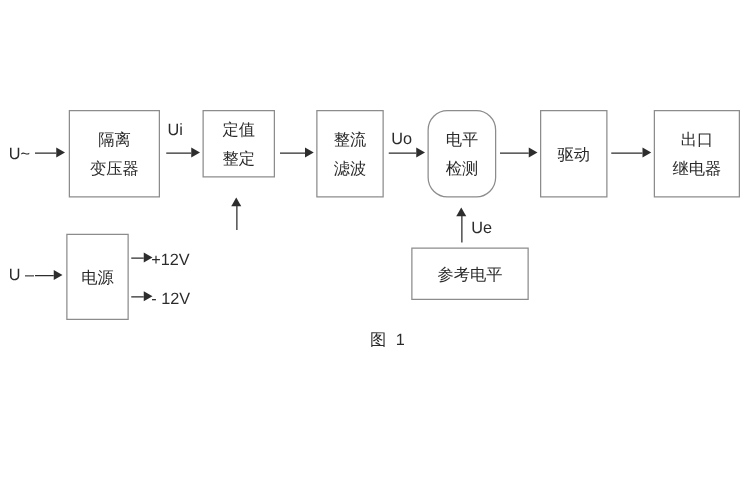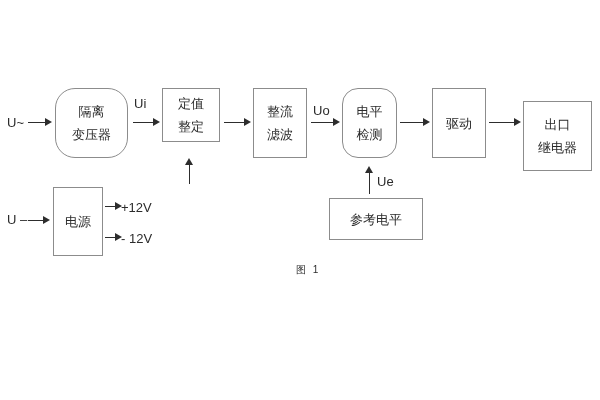--- a/index.html
+++ b/index.html
@@ -14,40 +14,40 @@
     font-family:"Liberation Sans","DejaVu Sans",sans-serif;color:var(--text);
     overflow:hidden;
   }
   .box{
     position:absolute;border:1px solid var(--box-border);background:var(--background);
     display:flex;flex-direction:column;align-items:center;justify-content:center;
     gap:10px;font-size:13px;line-height:1;box-sizing:border-box;
   }
   .box span:empty{display:none;}
   .lbl{position:absolute;font-size:13px;line-height:1;white-space:nowrap;}
-  .caption{position:absolute;font-size:10px;letter-spacing:2px;text-align:center;}
+  .caption{position:absolute;font-size:13px;letter-spacing:2px;text-align:center;}
   .arrow-h{position:absolute;height:0;border-top:1.5px solid var(--line);}
   .arrow-h::after{
     content:"";position:absolute;right:-7px;top:-4.6px;width:0;height:0;
     border-top:4px solid transparent;border-bottom:4px solid transparent;
     border-left:7px solid var(--line);
   }
   .arrow-v{position:absolute;width:0;border-left:1.5px solid var(--line);}
   .arrow-v::after{
     content:"";position:absolute;top:-6px;left:-4.7px;width:0;height:0;
     border-left:4px solid transparent;border-right:4px solid transparent;
     border-bottom:7px solid var(--line);
   }
 </style>
 </head>
 <body>
 
 <div class="canvas">
 
-  <div class="box" style="left:55px;top:88px;width:73px;height:70px;border-radius:20px;">
+  <div class="box" style="left:55px;top:88px;width:73px;height:70px;">
     <span>隔离</span>
     <span>变压器</span>
   </div>
 
   <div class="box" style="left:162px;top:88px;width:58px;height:54px;align-items:center;">
     <span>定值</span>
     <span>整定</span>
   </div>
 
   <div class="box" style="left:253px;top:88px;width:54px;height:70px;">
@@ -58,21 +58,21 @@
   <div class="box" style="left:342px;top:88px;width:55px;height:70px;border-radius:16px;">
     <span>电平</span>
     <span>检测</span>
   </div>
 
   <div class="box" style="left:432px;top:88px;width:54px;height:70px;">
     <span>驱动</span>
 
   </div>
 
-  <div class="box" style="left:523px;top:88px;width:69px;height:70px;margin-top:13px;">
+  <div class="box" style="left:523px;top:88px;width:69px;height:70px;">
     <span>出口</span>
     <span>继电器</span>
   </div>
 
   <div class="box" style="left:53px;top:187px;width:50px;height:69px;">
     <span>电源</span>
 
   </div>
 
 

